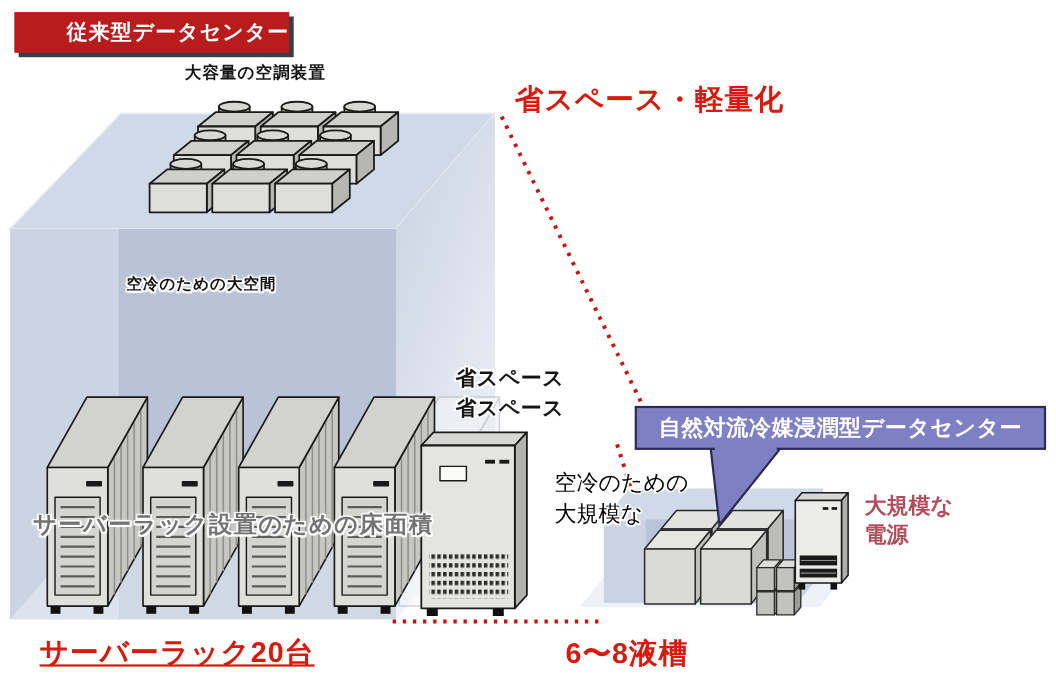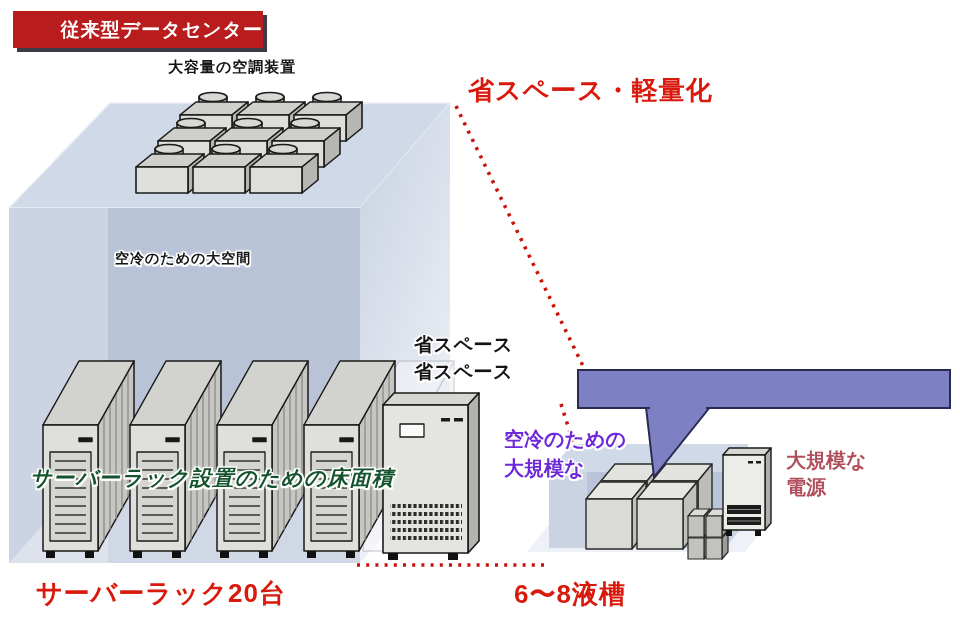--- a/index.html
+++ b/index.html
@@ -16,30 +16,30 @@
   }
   .title-box{
     left:13px;top:11px;width:250px;height:37px;
     background:#b91c1c;color:#ffffff;font-size:19px;font-weight:bold;
     text-align:right;line-height:37px;letter-spacing:1px;
     box-shadow:4px 4px 0 #3c3c48;
   }
   .ac-label{left:168px;top:58px;font-size:15px;font-weight:600;color:#141414;letter-spacing:1px;}
   .benefit-label{left:468px;top:74px;font-size:26px;font-weight:bold;color:#d8190c;letter-spacing:1px;}
   .space-label{left:115px;top:250px;font-size:14px;font-weight:600;color:#141414;letter-spacing:1px;}
-  .floor-label{left:30px;top:465px;font-size:21px;font-weight:600;color:#14532d;letter-spacing:1.5px;font-style:italic;}
+  .floor-label{left:30px;top:465px;font-size:21px;font-weight:600;color:#737373;letter-spacing:1.5px;}
   .power-label{left:414px;top:331px;font-size:19px;font-weight:600;color:#141414;line-height:27px;letter-spacing:0.5px;}
   .callout-text{
     left:578px;top:370px;width:372px;height:38px;line-height:38px;text-align:center;
     color:#ffffff;font-size:20px;font-weight:bold;letter-spacing:0.5px;
   }
-  .no-space-label{left:504px;top:425px;font-size:20px;font-weight:bold;color:#6d28d9;line-height:29px;}
+  .no-space-label{left:504px;top:425px;font-size:20px;font-weight:normal;color:#000000;line-height:29px;}
   .small-power-label{left:786px;top:447px;font-size:20px;font-weight:bold;color:#b14e5c;line-height:27px;}
   .count-label{font-size:26px;font-weight:800;color:#d8190c;letter-spacing:1px;}
-  .count-left{left:36px;top:577px;}
+  .count-left{left:36px;top:577px;text-decoration:underline;}
   .count-right{left:514px;top:578px;}
 </style>
 </head>
 <body>
 
 <div class="stage">
 
 <svg viewBox="0 0 960 620">
   <defs>
     <linearGradient id="rightFaceGrad" x1="0" y1="0" x2="0.55" y2="1">
@@ -207,20 +207,21 @@
 
 <div class="label title-box">従来型データセンター</div>
 <div class="label ac-label">大容量の空調装置</div>
 <div class="label benefit-label">省スペース・軽量化</div>
 <div class="label space-label halo">空冷のための大空間</div>
 <div class="label floor-label halo">サーバーラック設置のための床面積</div>
 <div class="label power-label halo">
   <div>省スペース</div>
   <div>省スペース</div>
 </div>
+<div class="label callout-text">自然対流冷媒浸潤型データセンター</div>
 <div class="label no-space-label halo">
   <div>空冷のための</div>
   <div>大規模な</div>
 </div>
 <div class="label small-power-label halo">
   <div>大規模な</div>
   <div>電源</div>
 </div>
 <div class="label count-label count-left">サーバーラック20台</div>
 <div class="label count-label count-right">6〜8液槽</div>

